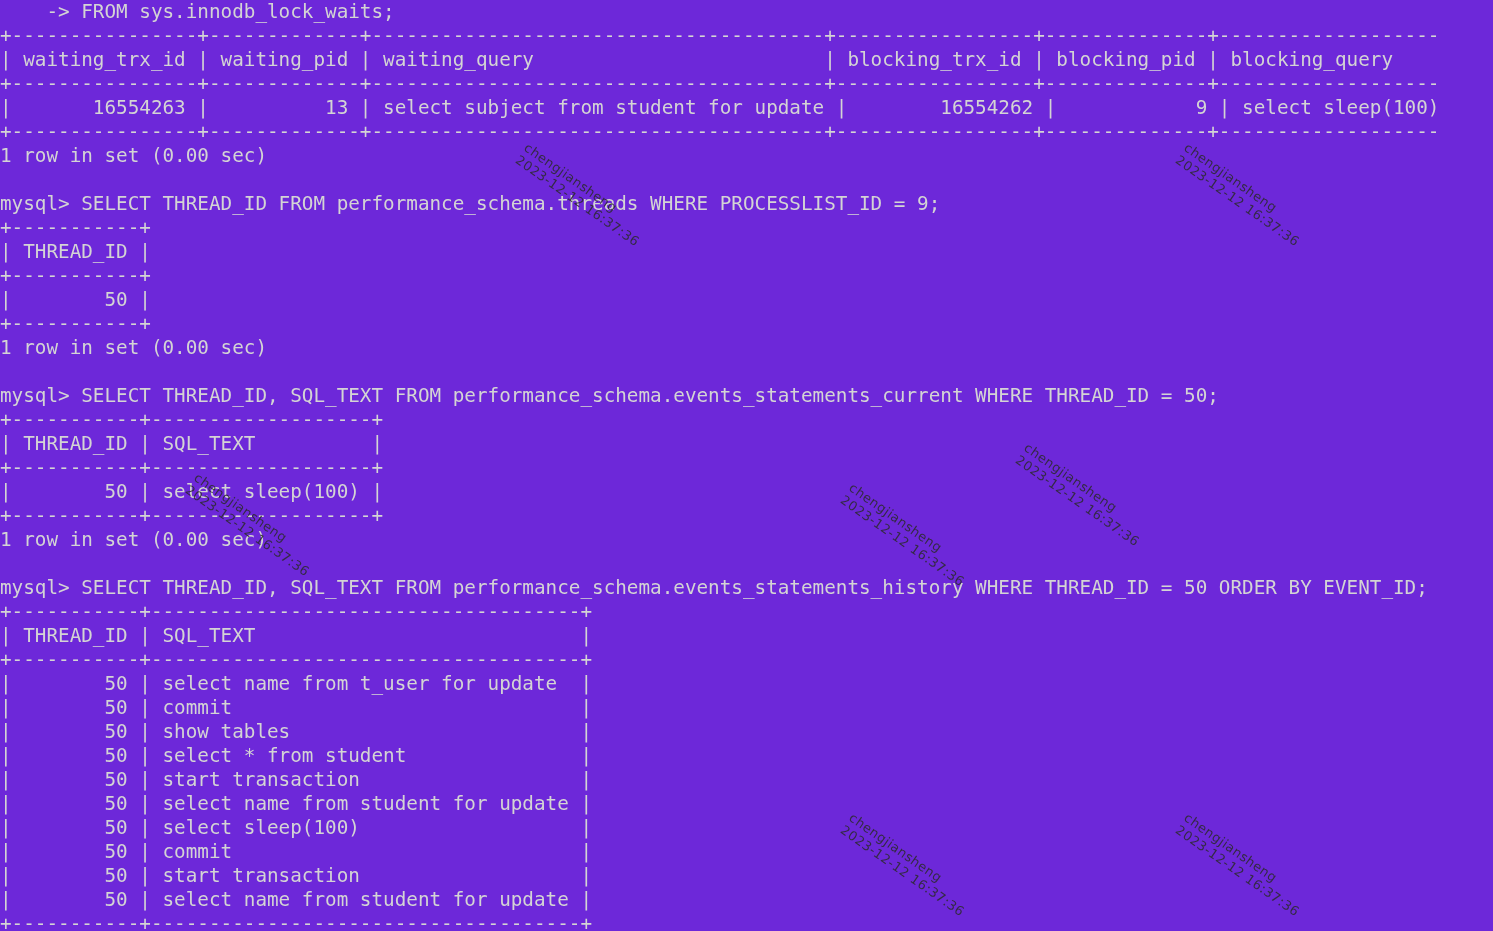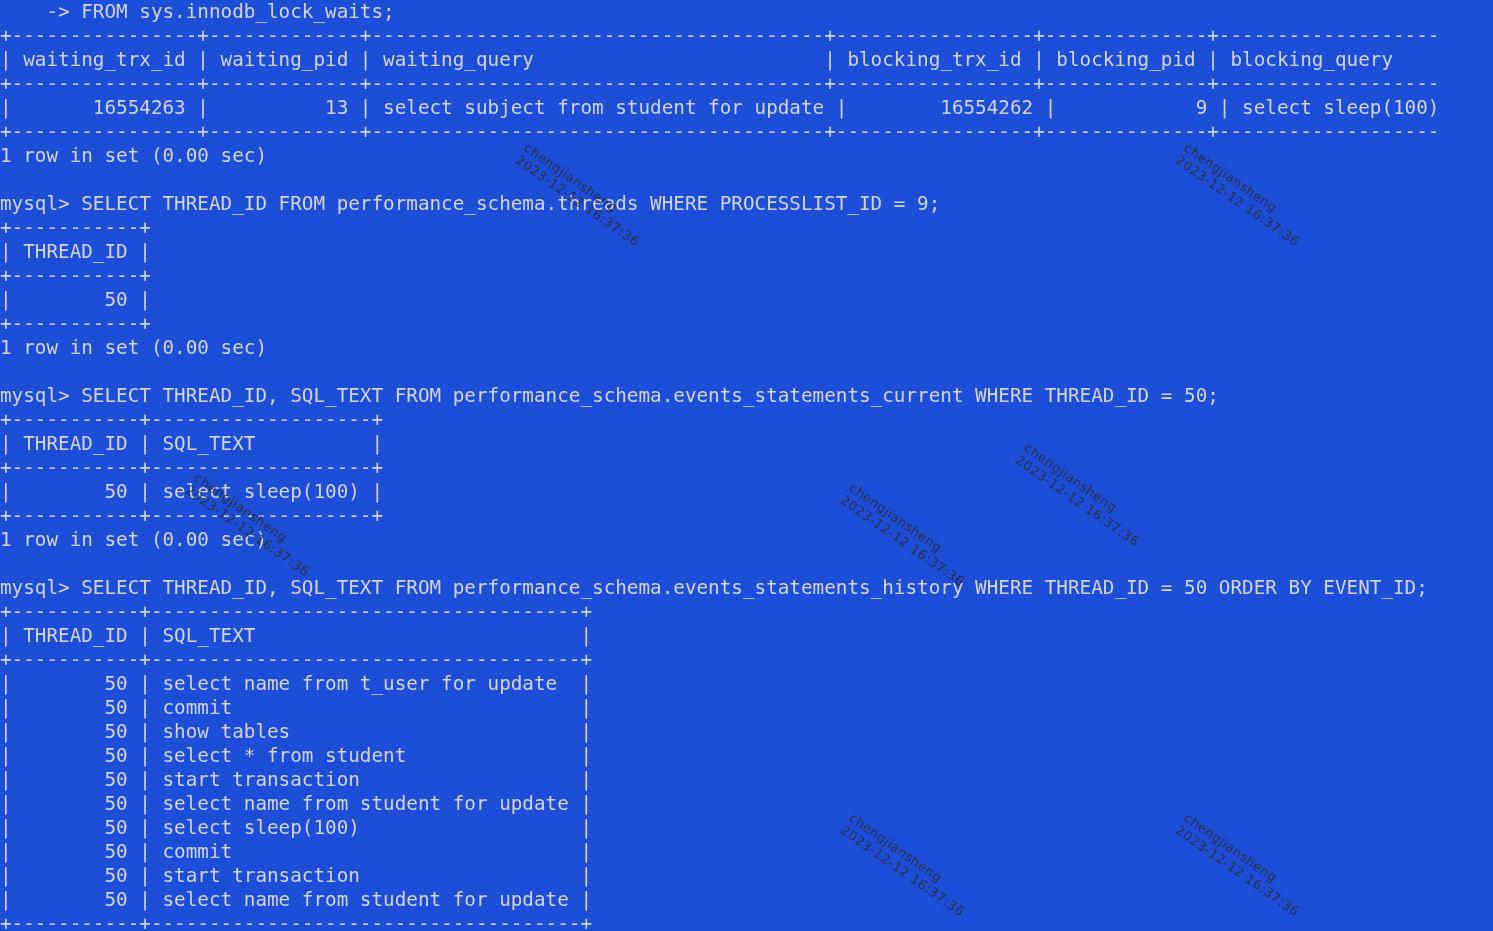--- a/index.html
+++ b/index.html
@@ -15,21 +15,21 @@
     font-family: "DejaVu Sans Mono", "Liberation Mono", monospace;
   }
   #terminal {
     position: absolute;
     left: 0;
     top: 0;
     width: 1493px;
     height: 931px;
     box-sizing: border-box;
     padding: 0;
-    background: #1d4ed8;
+    background: #6d28d9;
     color: #d4d4d4;
     font-family: "DejaVu Sans Mono", "Liberation Mono", monospace;
     font-size: 19.3px;
     line-height: 24px;
     letter-spacing: 0px;
     white-space: pre;
     overflow: hidden;
     z-index: 2;
   }
   #terminal .line {

